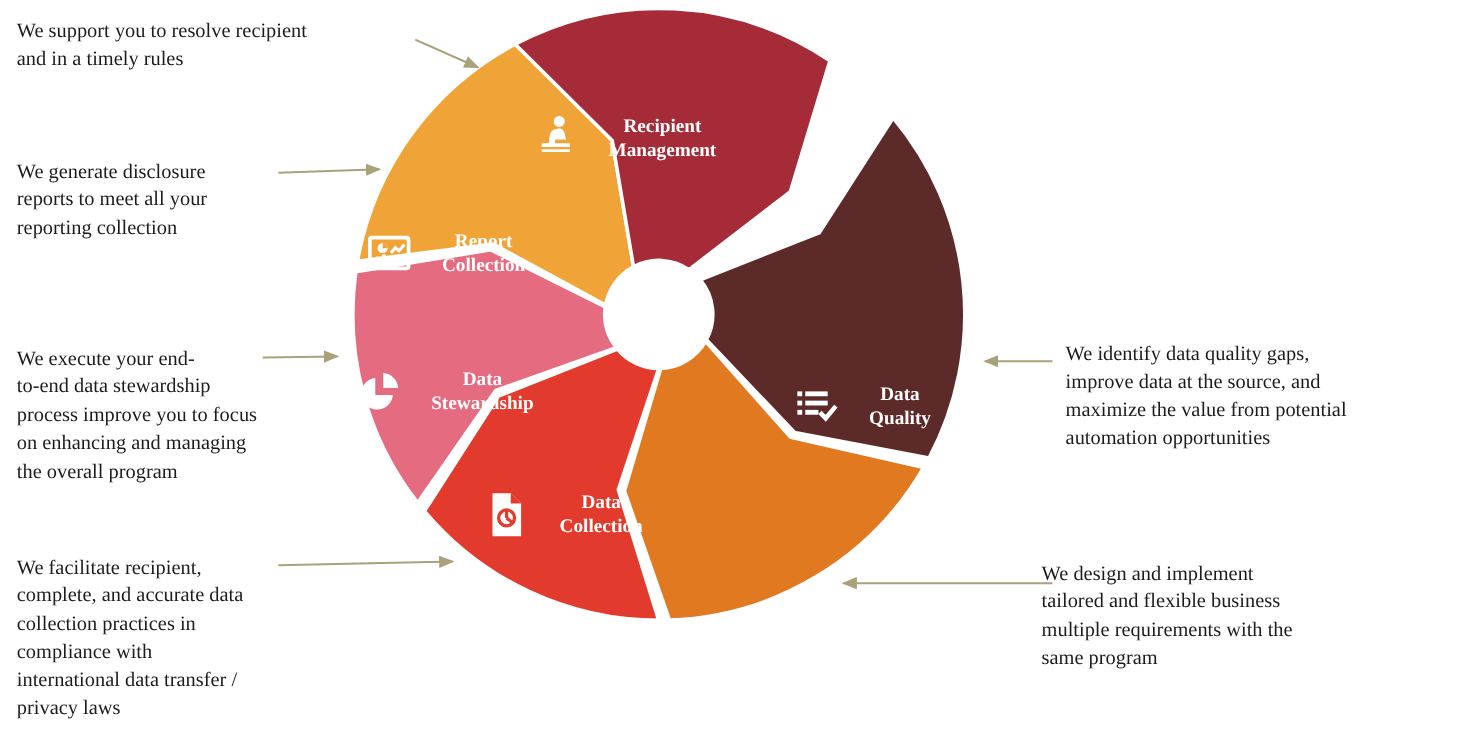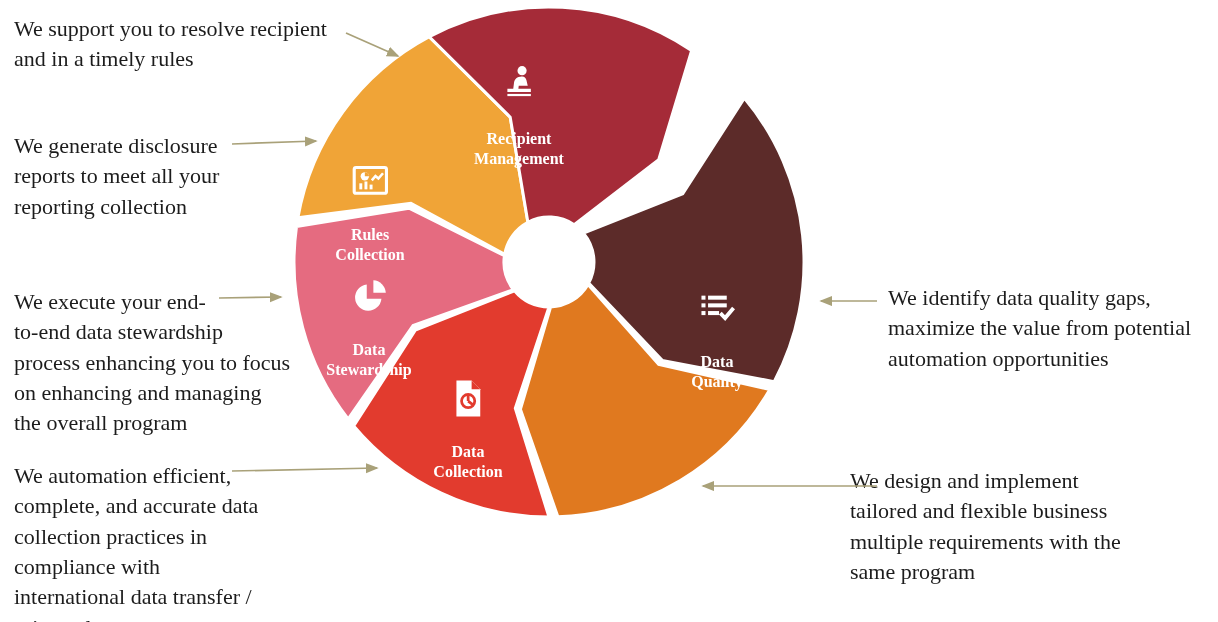--- a/index.html
+++ b/index.html
@@ -1,23 +1,23 @@
 <!DOCTYPE html>
 <html><head>
 <meta charset="utf-8">
 <style>
   *{margin:0;padding:0;box-sizing:border-box}
   html,body{width:1218px;height:622px;background:#fff;overflow:hidden;
     font-family:"Liberation Serif",serif}
   .stage{position:relative;width:1218px;height:622px;background:#fff}
   .wheel{position:absolute;left:279px;top:-8px;width:540px;height:540px}
   .arrows{position:absolute;left:0;top:0;width:1218px;height:622px;pointer-events:none}
-  .ann{position:absolute;font-size:22px;line-height:1.38;color:#1c1c1c}
+  .ann{position:absolute;font-size:17px;line-height:1.38;color:#1c1c1c}
   .seg-content{position:absolute;transform:translate(-50%,-50%);display:flex;
-    flex-direction:column;align-items:center;gap:22px;color:#fff;text-align:center;
+    flex-direction:row;align-items:center;gap:22px;color:#fff;text-align:center;
     pointer-events:none}
   .seg-icon{width:44px;height:44px;display:block}
   .seg-label{font-weight:bold;font-size:16px;line-height:1.22;white-space:nowrap}
 </style>
 </head>
 <body>
 
 <div class="stage">
 
   <svg class="wheel" viewBox="0 0 540 540">
@@ -47,21 +47,21 @@
     <svg class="seg-icon" viewBox="0 0 24 24">
       <rect x="3.2" y="4.4" width="17.6" height="14" rx="1" fill="none" stroke="#fff" stroke-width="1.7"></rect>
       <circle cx="9" cy="9.2" r="2.3" fill="#fff"></circle>
       <path d="M9 9.2V6.9A2.3 2.3 0 0 1 11.3 9.2Z" fill="#F0A437"></path>
       <path d="M12.8 11.4l2-2.4 1.6 1.4 2.5-2.9" fill="none" stroke="#fff" stroke-width="1.4"></path>
       <rect x="6" y="13" width="1.6" height="3.3" fill="#fff"></rect>
       <rect x="8.8" y="12" width="1.6" height="4.3" fill="#fff"></rect>
       <rect x="11.6" y="13.7" width="1.6" height="2.6" fill="#fff"></rect>
     </svg>
     <div class="seg-label">
-      <div>Rules</div>
+      <div>Report</div>
       <div>Collection</div>
     </div>
   </div>
 
   <div class="seg-content" style="left:369px;top:327px">
     <svg class="seg-icon" viewBox="0 0 24 24">
       <path d="M10.6 5.4A7.2 7.2 0 1 0 18.6 13.2L10.6 13.2Z" fill="#fff"></path>
       <path d="M14.2 3.2A7.2 7.2 0 0 1 21 10L14.2 10Z" fill="#fff"></path>
     </svg>
     <div class="seg-label">
@@ -107,41 +107,42 @@
 
   <div class="ann" style="left:14px;top:131px;width:240px">
     <div>We generate disclosure</div>
     <div>reports to meet all your</div>
     <div>reporting collection</div>
   </div>
 
   <div class="ann" style="left:14px;top:287px;width:280px">
     <div>We execute your end-</div>
     <div>to-end data stewardship</div>
-    <div>process enhancing you to focus</div>
+    <div>process improve you to focus</div>
     <div>on enhancing and managing</div>
     <div>the overall program</div>
   </div>
 
   <div class="ann" style="left:14px;top:461px;width:280px">
-    <div>We automation efficient,</div>
+    <div>We facilitate recipient,</div>
     <div>complete, and accurate data</div>
     <div>collection practices in</div>
     <div>compliance with</div>
     <div>international data transfer /</div>
     <div>privacy laws</div>
   </div>
 
   <div class="ann" style="left:888px;top:283px;width:320px">
     <div>We identify data quality gaps,</div>
+    <div>improve data at the source, and</div>
     <div>maximize the value from potential</div>
     <div>automation opportunities</div>
   </div>
 
-  <div class="ann" style="left:850px;top:466px;width:310px">
+  <div class="ann" style="left:868px;top:466px;width:310px">
     <div>We design and implement</div>
     <div>tailored and flexible business</div>
     <div>multiple requirements with the</div>
     <div>same program</div>
   </div>
 
   <svg class="arrows" viewBox="0 0 1218 622">
     <defs>
       <marker id="ah" markerWidth="9" markerHeight="8" refX="6.5" refY="3" orient="auto">
         <path d="M0 0L7.5 3L0 6Z" fill="#A9A179"></path>

